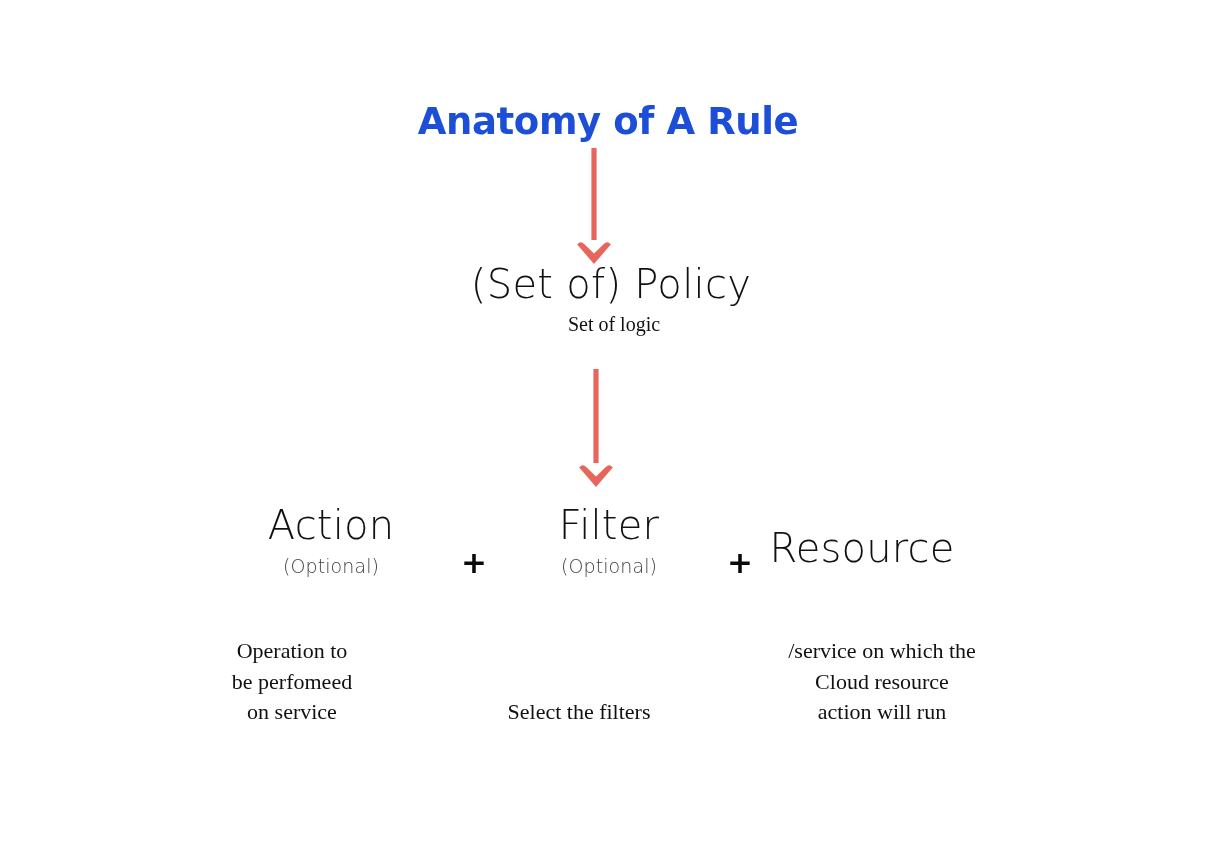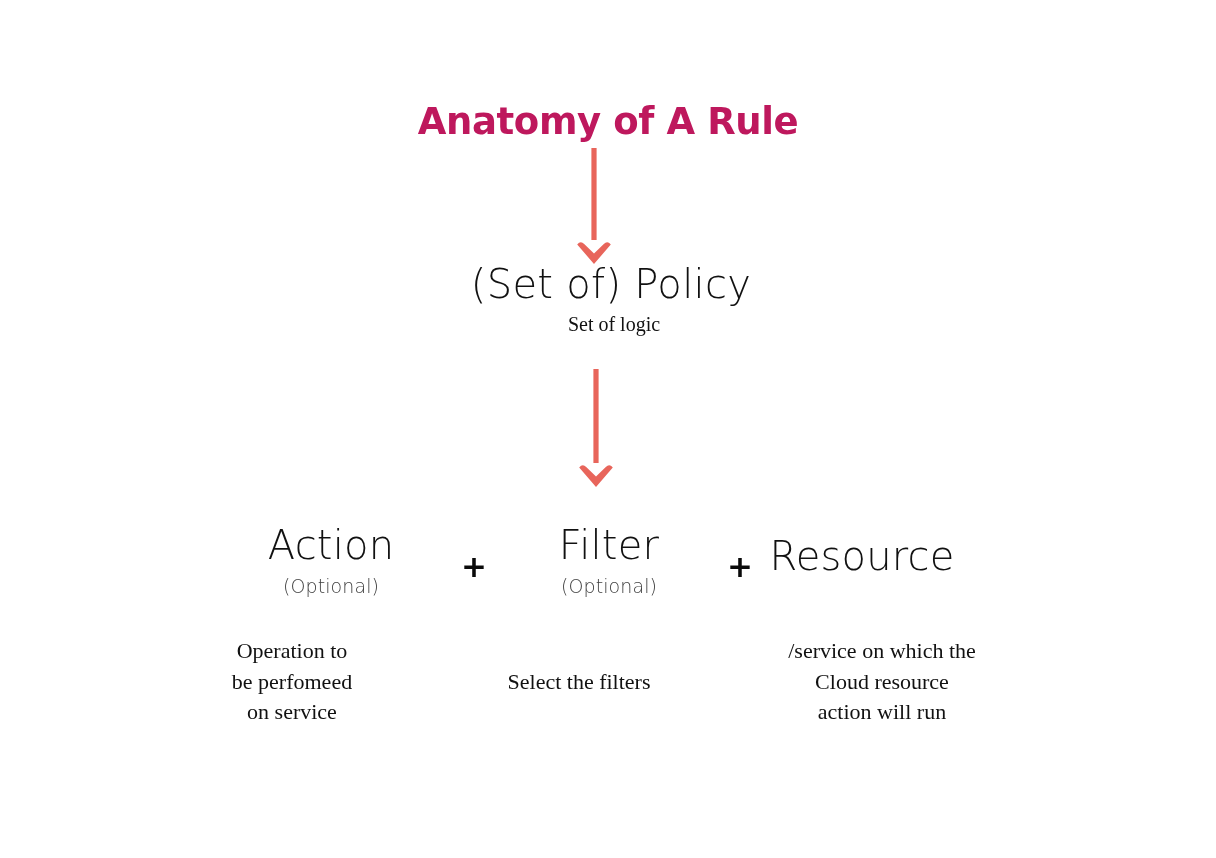--- a/index.html
+++ b/index.html
@@ -28,21 +28,21 @@
     position: absolute;
     left: 0;
     right: 0;
     top: 103px;
     text-align: center;
     font-family: "DejaVu Sans", sans-serif;
     font-weight: bold;
     font-size: 37px;
     letter-spacing: -0.4px;
     line-height: 1;
-    color: #be185d;
+    color: #1d4ed8;
   }
 
   
   .flow-arrow {
     position: absolute;
     pointer-events: none;
   }
 
   
   .policy-block {
@@ -72,22 +72,21 @@
   }
 
   
   .components-row {
     position: absolute;
     left: 0;
     right: 0;
     top: 503px;
     display: flex;
     justify-content: center;
-    align-items: center;
-    margin-top: 20px;
+    align-items: flex-end;
   }
   .component {
     position: relative;
     text-align: center;
   }
   .component-name {
     font-family: "DejaVu Sans", sans-serif;
     font-weight: 300;
     font-size: 40px;
     letter-spacing: 0.2px;
@@ -126,21 +125,21 @@
   .col-resource { width: 194px; }
 
   
   .descriptions-row {
     position: absolute;
     left: 0;
     right: 10px;
     top: 636px;
     display: flex;
     justify-content: center;
-    align-items: center;
+    align-items: flex-end;
     gap: 23px;
   }
   .description {
     font-family: "Liberation Serif", "DejaVu Serif", serif;
     font-weight: 400;
     font-size: 22px;
     line-height: 30.5px;
     color: #111111;
     text-align: center;
   }

